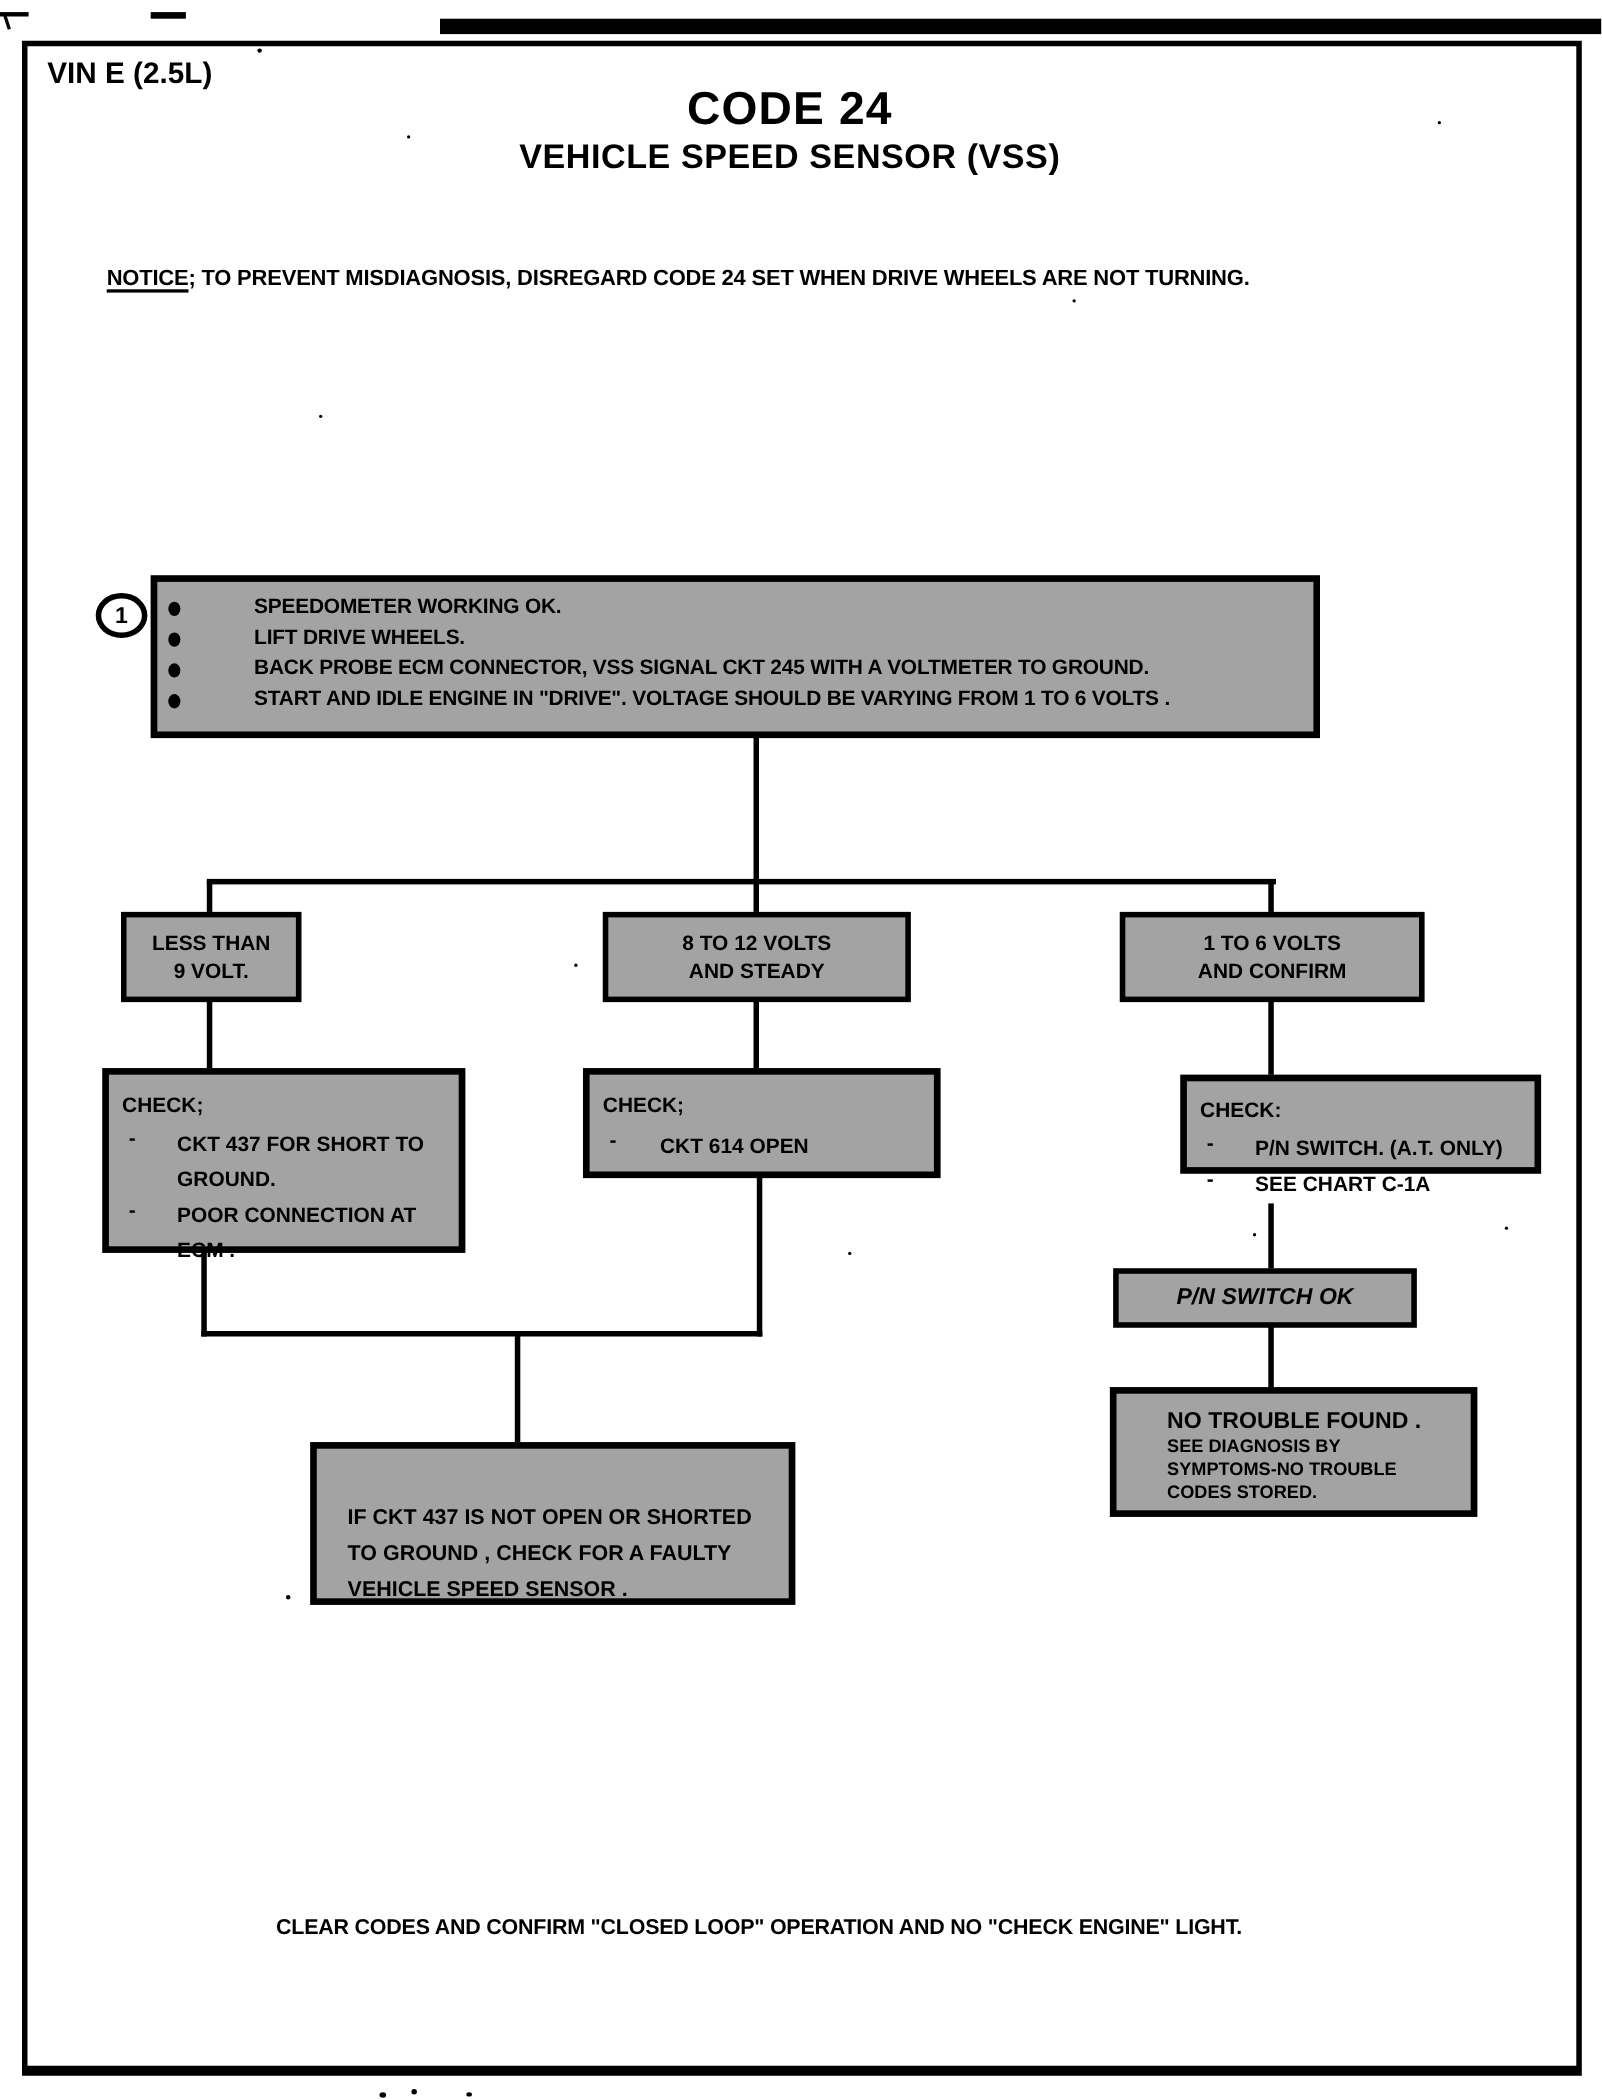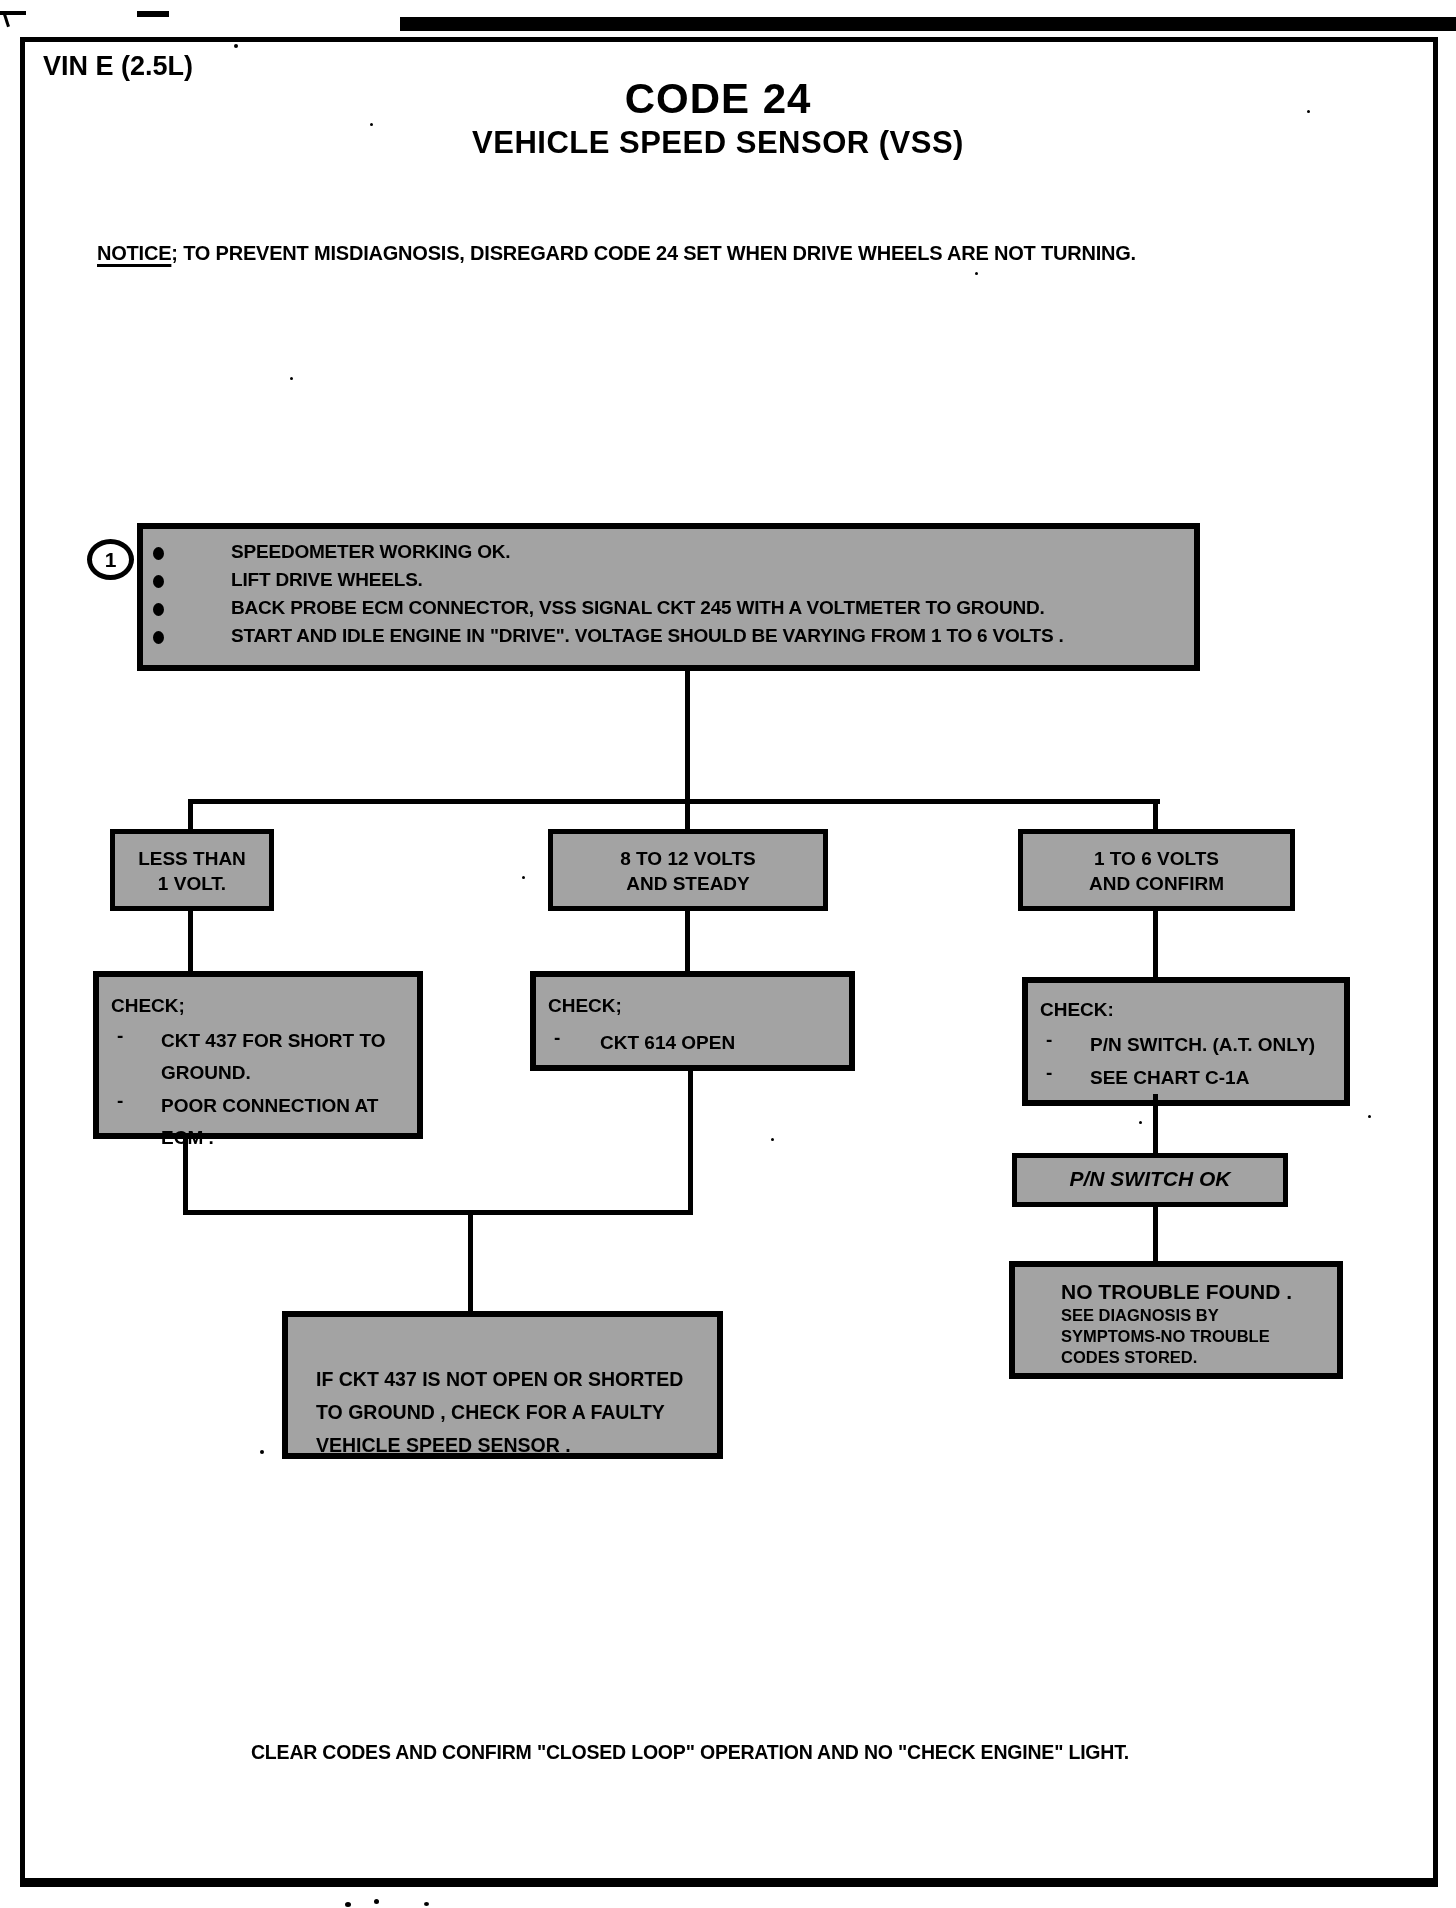--- a/index.html
+++ b/index.html
@@ -82,21 +82,21 @@
   </div>
 
   <div class="abs ink" style="left:685px; top:658px; width:5px; height:134px;"></div>
   <div class="abs ink" style="left:188px; top:788px; width:972px; height:5px;"></div>
   <div class="abs ink" style="left:188px;  top:790px; width:5px; height:30px;"></div>
   <div class="abs ink" style="left:685px;  top:790px; width:5px; height:30px;"></div>
   <div class="abs ink" style="left:1153px; top:790px; width:5px; height:30px;"></div>
 
   <div class="fc-box thin center-text" style="left:110px; top:818px; width:164px; height:82px; padding-top:12px;">
     <div class="branch-line">LESS THAN</div>
-    <div class="branch-line">1 VOLT.</div>
+    <div class="branch-line">9 VOLT.</div>
   </div>
   <div class="fc-box thin center-text" style="left:548px; top:818px; width:280px; height:82px; padding-top:12px;">
     <div class="branch-line">8 TO 12 VOLTS</div>
     <div class="branch-line">AND STEADY</div>
   </div>
   <div class="fc-box thin center-text" style="left:1018px; top:818px; width:277px; height:82px; padding-top:12px;">
     <div class="branch-line">1 TO 6 VOLTS</div>
     <div class="branch-line">AND CONFIRM</div>
   </div>
 
@@ -111,21 +111,21 @@
     <div class="check-item-dash" style="left:18px; top:113px;">-</div>
     <div class="check-item-text" style="left:62px; top:113px; width:240px;">POOR CONNECTION AT ECM .</div>
   </div>
 
   <div class="fc-box" style="left:530px; top:960px; width:325px; height:100px;">
     <div class="check-head" style="top:18px;">CHECK;</div>
     <div class="check-item-dash" style="left:18px; top:50px;">-</div>
     <div class="check-item-text" style="left:64px; top:50px; width:240px;">CKT 614 OPEN</div>
   </div>
 
-  <div class="fc-box" style="left:1022px; top:966px; width:328px; height:129px;padding-left:38px;">
+  <div class="fc-box" style="left:1073px; top:966px; width:328px; height:90px;padding-left:38px;">
     <div class="check-head" style="top:16px;">CHECK:</div>
     <div class="check-item-dash" style="left:18px; top:46px;">-</div>
     <div class="check-item-text" style="left:62px; top:46px; width:252px; white-space:nowrap;">P/N SWITCH. (A.T. ONLY)</div>
     <div class="check-item-dash" style="left:18px; top:79px;">-</div>
     <div class="check-item-text" style="left:62px; top:79px; width:252px;">SEE CHART C-1A</div>
   </div>
 
   <div class="abs ink" style="left:1153px; top:1083px; width:5px; height:61px;"></div>
   <div class="fc-box thin center-text" style="left:1012px; top:1142px; width:276px; height:54px;font-style:italic;">
     <div style="font-size:21px; line-height:42px;">P/N SWITCH OK</div>

